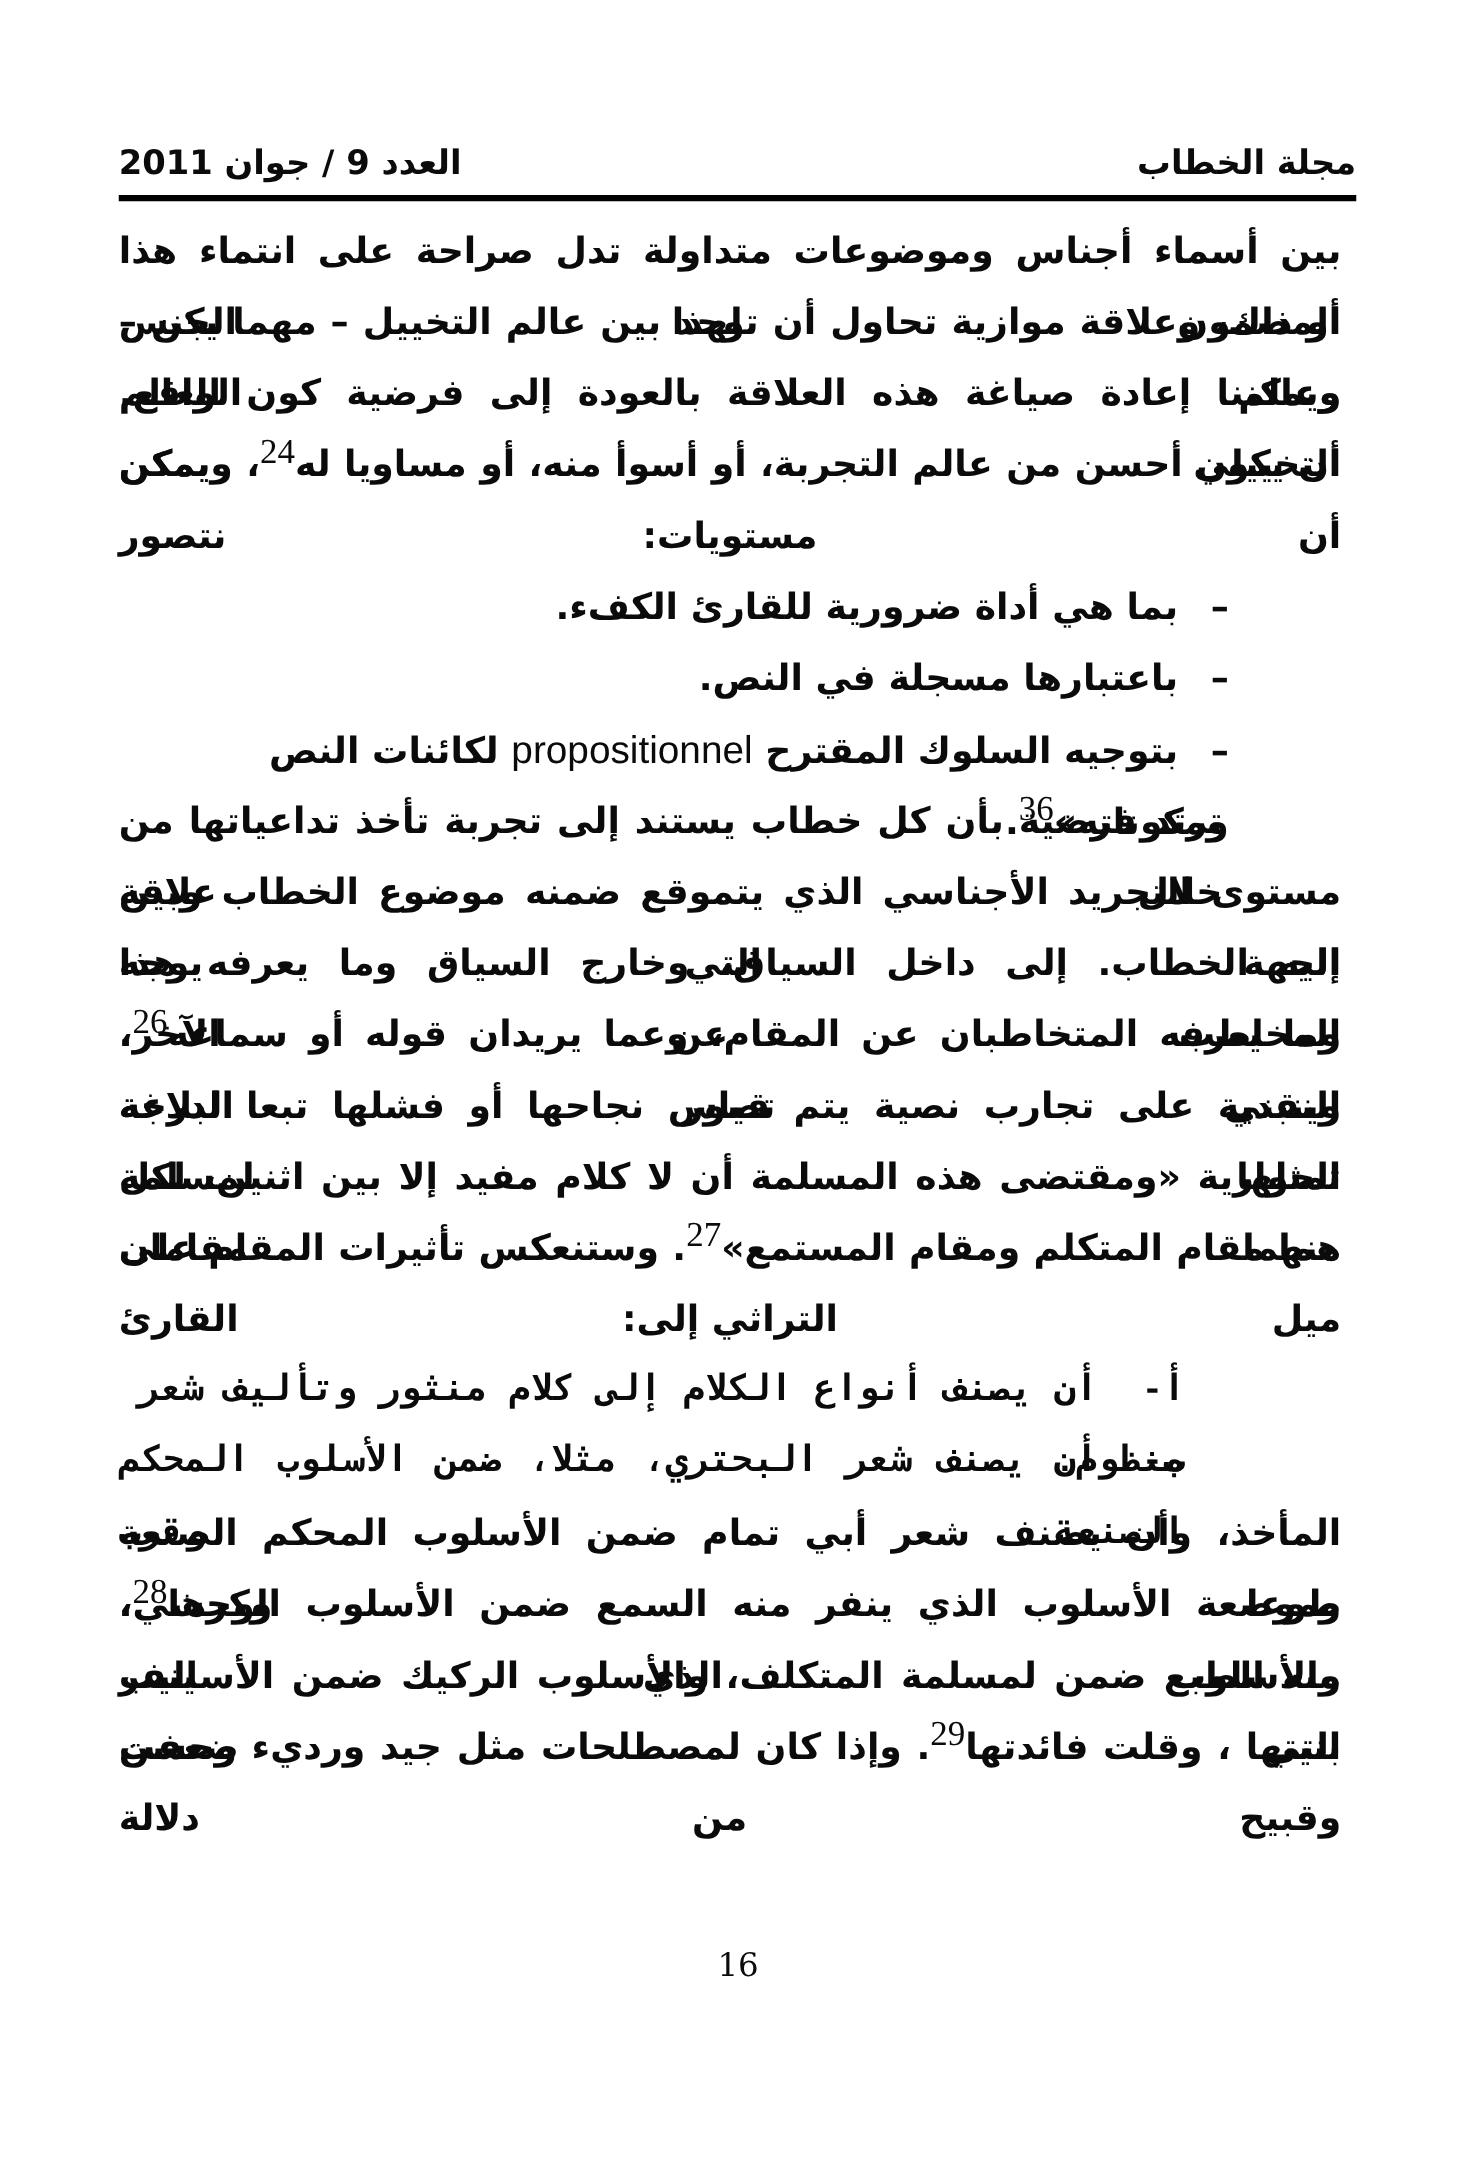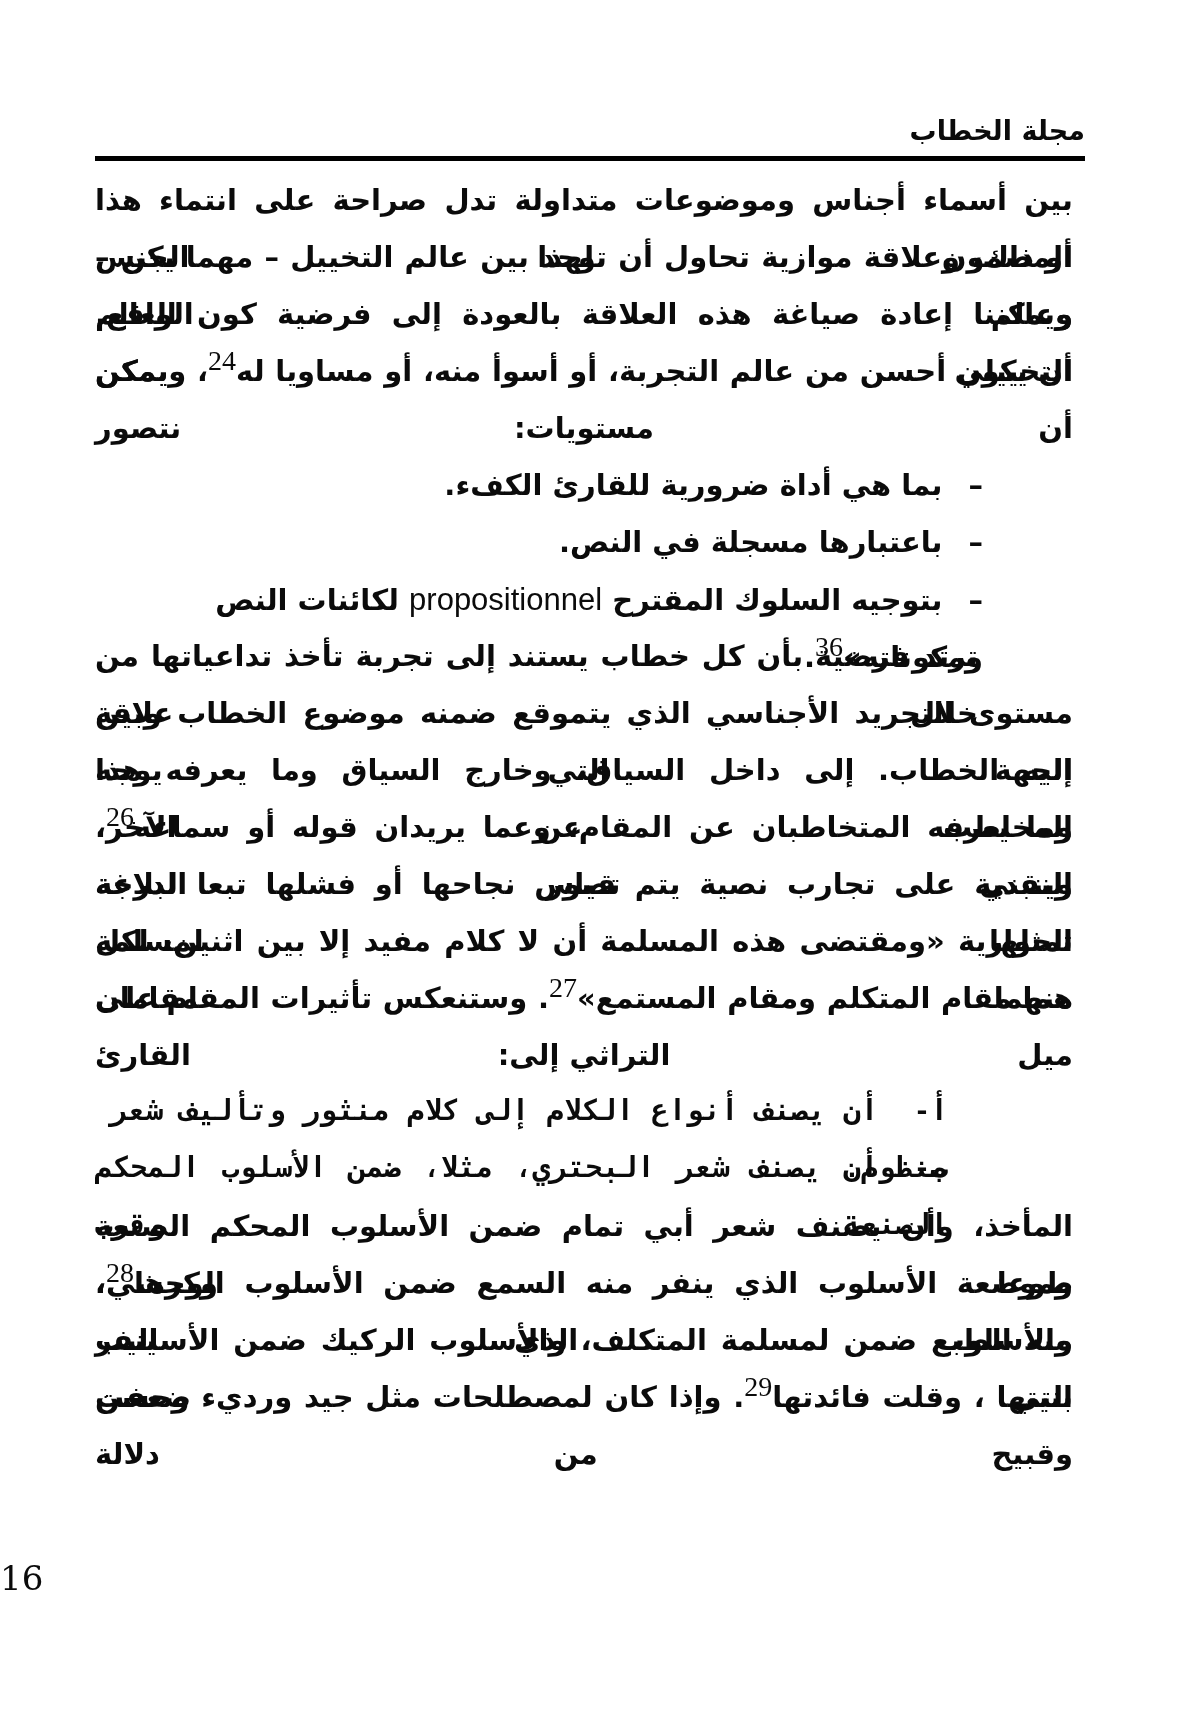--- a/index.html
+++ b/index.html
@@ -60,33 +60,34 @@
   .latin {
     font-family:"Liberation Sans", sans-serif;
     font-size:31px;
     font-weight:normal;
     margin-top:28px;
   }
   
   .pagenum {
     position:absolute;
     top:1558px; left:0; right:0;
-    text-align:left;
+    text-align:center;
     font-family:"DejaVu Serif", serif;
-    font-size:34px;
+    font-size:26px;
     font-weight:normal;
   }
 </style>
 </head>
 <body>
 
 <div class="page">
 
   <div class="header">
     <span>مجلة الخطاب</span>
+    <span>العدد 9 / جوان 2011</span>
   </div>
 
   <div class="content">
       <div class="line p"><span>بين أسماء أجناس وموضوعات متداولة تدل صراحة على انتماء هذا المضمون لهذا الجنس</span></div>
       <div class="line p"><span>أو ذاك، وعلاقة موازية تحاول أن توحد بين عالم التخييل – مهما يكن –  وعالم الواقع.</span></div>
       <div class="line p"><span>ويمكننا إعادة صياغة هذه العلاقة بالعودة إلى فرضية كون العالم التخييلي يمكن</span></div>
       <div class="line p"><span>أن يكون أحسن من عالم التجربة، أو أسوأ منه، أو مساويا له</span><span class="sup">24</span><span>، ويمكن أن نتصور</span></div>
       <div class="line pend"><span>مستويات:</span></div>
       <div class="line bullet"><span class="marker">–</span><span>بما هي أداة ضرورية للقارئ الكفء.</span></div>
       <div class="line bullet"><span class="marker">–</span><span>باعتبارها مسجلة في النص.</span></div>

